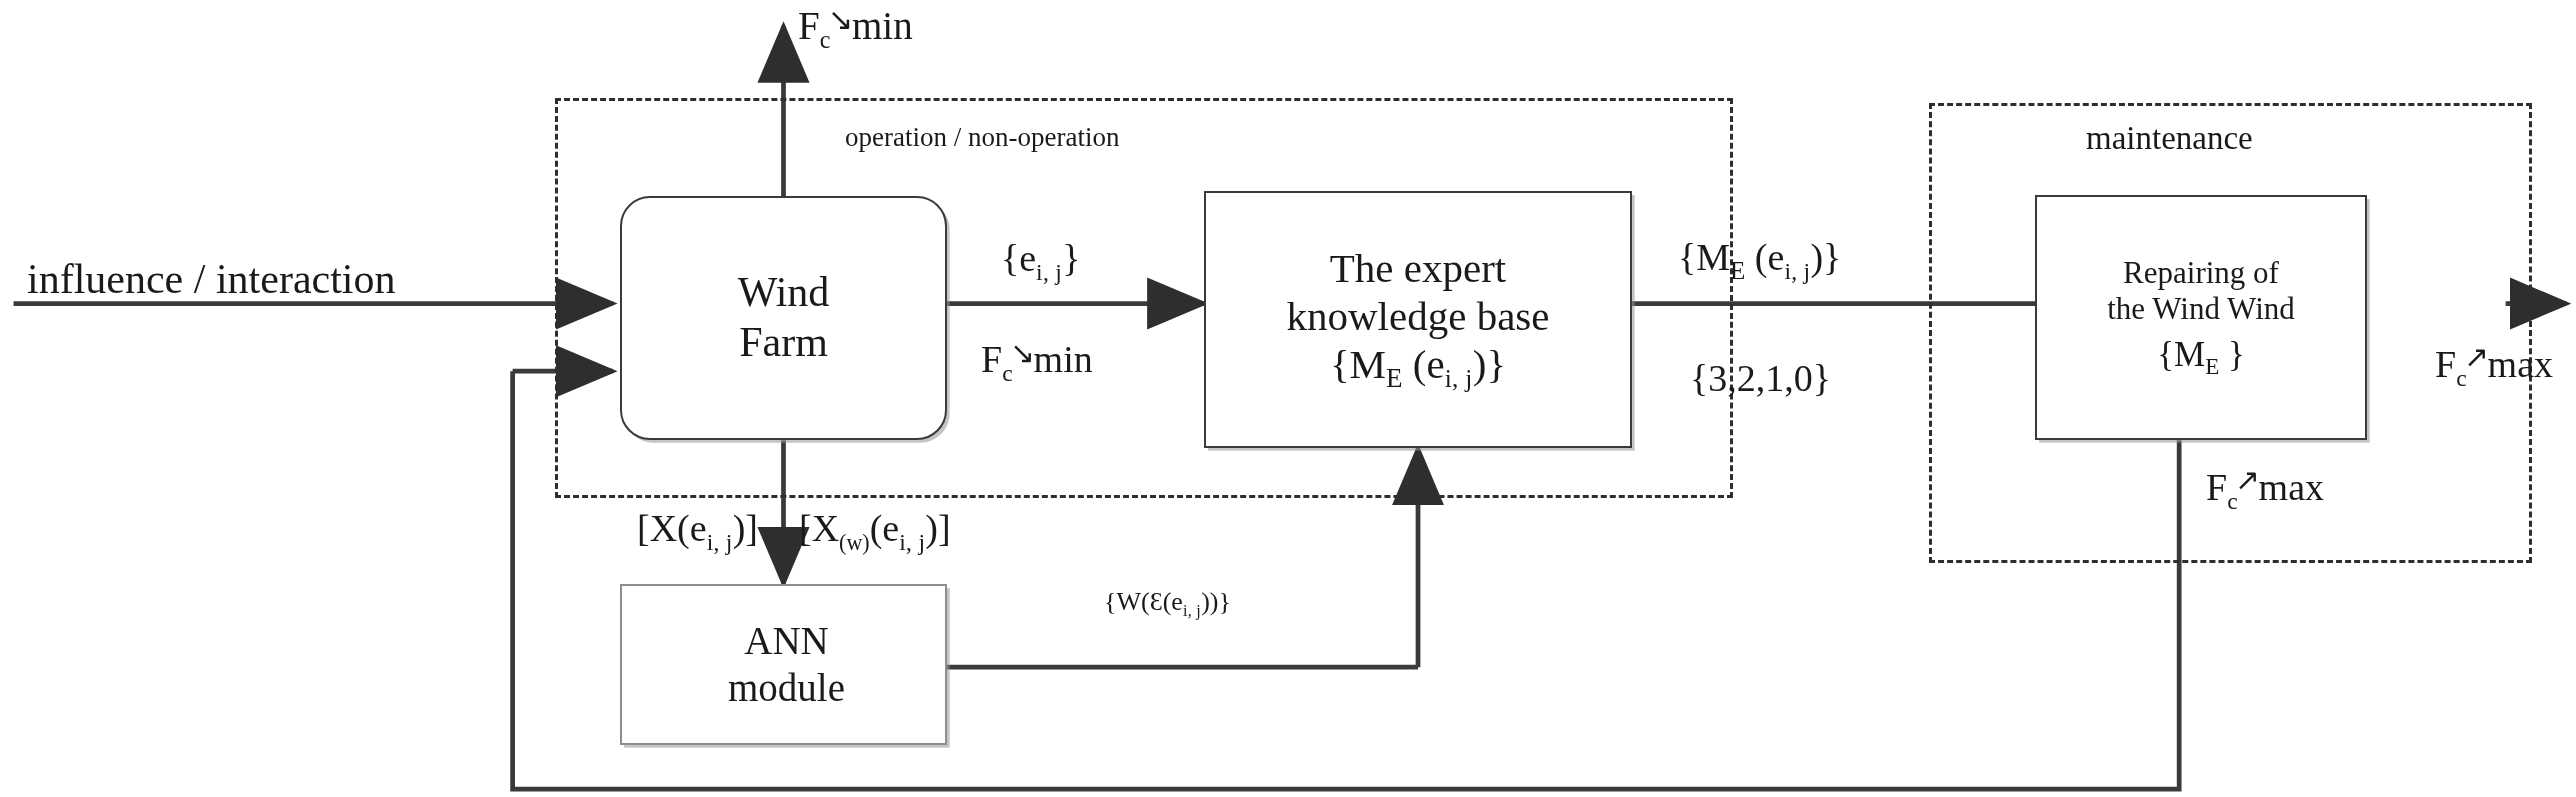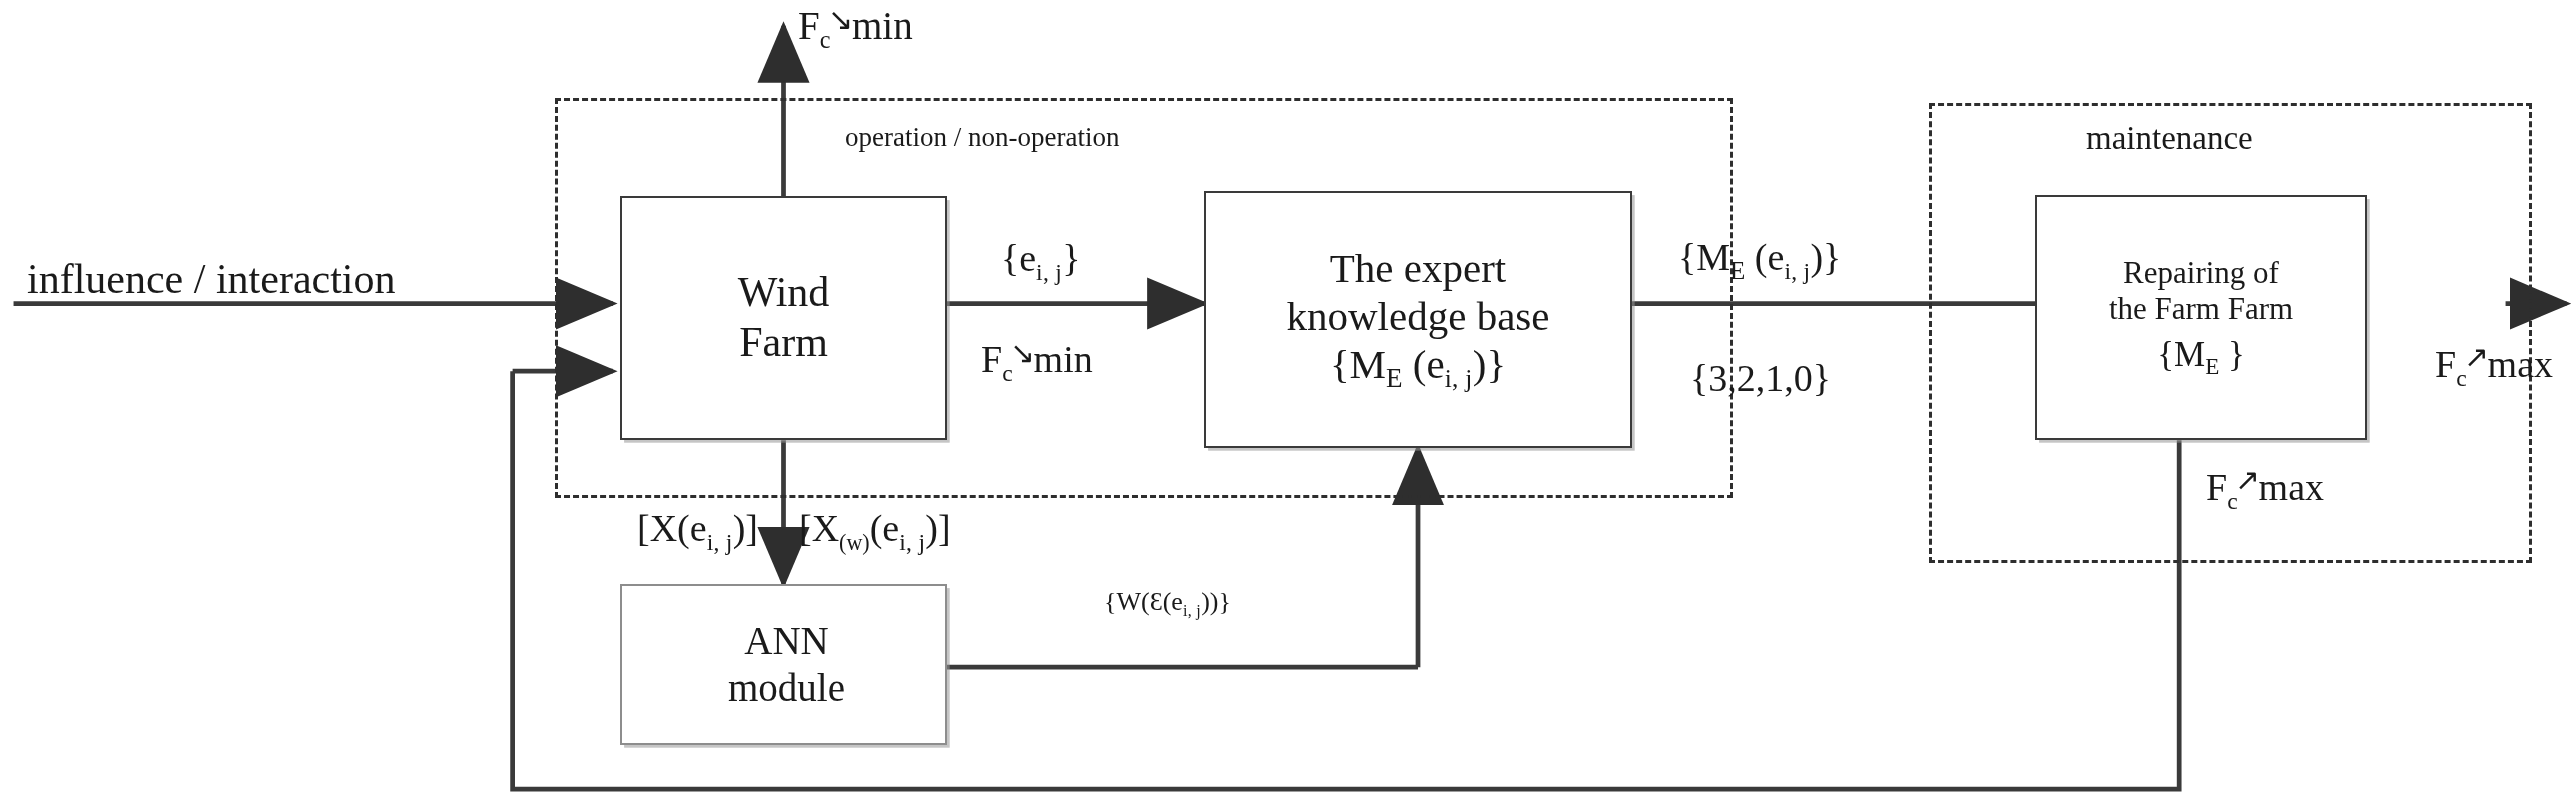--- a/index.html
+++ b/index.html
@@ -109,39 +109,39 @@
       <path d="M 3218,650 L 3218,1165 L 757,1165 L 757,548"></path>
     </g>
   </svg>
 
   <div class="dashbox" style="left:555px; top:98px; width:1178px; height:400px;"></div>
   <div class="dashbox" style="left:1929px; top:103px; width:603px; height:460px;"></div>
 
   <div class="lbl" style="left:845px; top:123px; font-size:27px;">operation / non-operation</div>
   <div class="lbl" style="left:2086px; top:120px; font-size:33px;">maintenance</div>
 
-  <div class="node" style="left:620px; top:196px; width:327px; height:244px; font-size:42px;">
+  <div class="node" style="left:620px; top:196px; width:327px; height:244px; font-size:42px;border-radius:30px;">
     <span class="ln">Wind</span>
     <span class="ln">Farm</span>
   </div>
 
   <div class="node" style="left:1204px; top:191px; width:428px; height:257px; font-size:41px;align-items:center;">
     <span class="ln">The expert</span>
     <span class="ln">knowledge base</span>
     <span class="ln"><span>{M</span><span class="subE">E</span><span> (e</span><span class="sub">i, j</span><span>)}</span></span>
   </div>
 
   <div class="node" style="left:620px; top:584px; width:327px; height:161px; font-size:39px; border-color:#8d8d8d;padding-left:6px;">
     <span class="ln">ANN</span>
     <span class="ln">module</span>
   </div>
 
   <div class="node" style="left:2035px; top:195px; width:332px; height:245px; font-size:31px;">
     <span class="ln">Repairing of</span>
-    <span class="ln">the Farm Farm</span>
+    <span class="ln">the Wind Wind</span>
     <span class="ln" style="margin-top:6px; font-size:35px;"><span>{M</span><span class="subE">E</span><span> }</span></span>
   </div>
 
   <div class="lbl" style="left:27px; top:256px; font-size:42px;">influence / interaction</div>
 
   <div class="lbl" style="left:798px; top:5.4px; font-size:39px;"><span>F</span><span class="sub">c</span><span class="arrowglyph">↘</span><span>min</span></div>
 
   <div class="lbl" style="left:1001px; top:238px; font-size:38px;"><span>{e</span><span class="sub">i, j</span><span>}</span></div>
 
   <div class="lbl" style="left:981px; top:339px; font-size:38px;"><span>F</span><span class="sub">c</span><span class="arrowglyph">↘</span><span>min</span></div>

